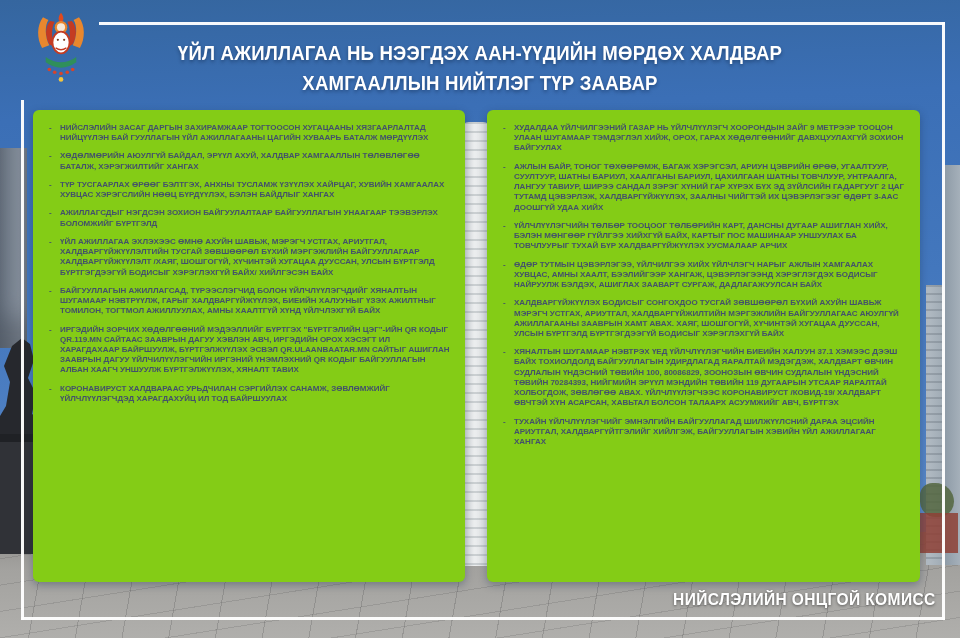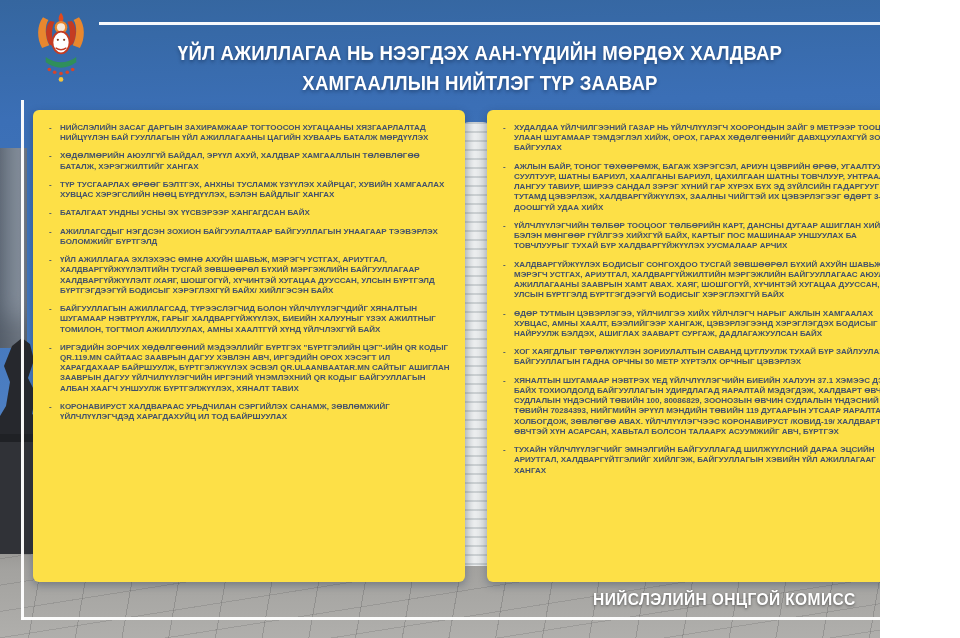--- a/index.html
+++ b/index.html
@@ -1,18 +1,18 @@
 <!DOCTYPE html>
 <html><head>
 <meta charset="utf-8">
 <style>
   html,body{margin:0;padding:0;}
   body{width:960px;height:638px;position:relative;overflow:hidden;
        font-family:"Liberation Sans","DejaVu Sans",sans-serif;}
-  .stage{position:absolute;inset:0;width:880px;height:638px;overflow:hidden;}
+  .stage{position:absolute;inset:0;width:960px;height:638px;overflow:hidden;}
 
   
   .sky{position:absolute;inset:0;
        background:linear-gradient(178deg,#35669f 0%,#3b6fb6 18%,#4377bd 45%,#5585c6 75%,#6f97cd 100%);}
   .pavement{position:absolute;left:0;right:0;top:532px;height:106px;
        background:
          repeating-linear-gradient(100deg,rgba(50,50,52,.20) 0 1px,transparent 1px 46px),
          repeating-linear-gradient(171deg,rgba(50,50,52,.14) 0 1px,transparent 1px 26px),
          linear-gradient(180deg,#8e8d8a 0%,#a3a29f 35%,#b0afac 100%);}
   .building-left{position:absolute;left:0;top:148px;width:27px;height:200px;
@@ -42,21 +42,21 @@
   .fr-left{left:21px;top:100px;width:3px;height:520px;}
 
   
   .emblem{position:absolute;left:34px;top:11px;width:54px;height:72px;}
   .title{position:absolute;left:0;top:38px;width:960px;text-align:center;color:#ffffff;
          font-weight:bold;font-size:20px;line-height:30px;letter-spacing:.2px;
          transform:scaleX(.93);transform-origin:center;
          text-shadow:0 2px 4px rgba(10,30,60,.45);}
 
   
-  .panel{position:absolute;top:110px;height:472px;background:#fde047;border-radius:6px;
+  .panel{position:absolute;top:110px;height:472px;background:#84cc16;border-radius:6px;
          box-shadow:0 3px 8px rgba(20,40,70,.35);overflow:hidden;
          padding:13px 15px 10px 15px;box-sizing:border-box;}
   .panel.left{left:33px;width:432px;}
   .panel.right{left:487px;width:433px;}
   ul.instructions{list-style:none;margin:0;padding:0;}
   ul.instructions .item{position:relative;padding-left:12px;margin-bottom:8px;
          color:#43516b;font-weight:bold;font-size:8px;line-height:1.28;
          letter-spacing:0;overflow-wrap:break-word;}
   ul.instructions .item::before{content:"-";position:absolute;left:1px;top:0;}
 
@@ -117,36 +117,34 @@
   <div class="title">
     <div>ҮЙЛ АЖИЛЛАГАА НЬ НЭЭГДЭХ ААН-ҮҮДИЙН МӨРДӨХ ХАЛДВАР</div>
     <div>ХАМГААЛЛЫН НИЙТЛЭГ ТҮР ЗААВАР</div>
   </div>
 
   <div class="panel left">
     <ul class="instructions">
         <li class="item">НИЙСЛЭЛИЙН ЗАСАГ ДАРГЫН ЗАХИРАМЖААР ТОГТООСОН ХУГАЦААНЫ ХЯЗГААРЛАЛТАД НИЙЦҮҮЛЭН БАЙ ГУУЛЛАГЫН ҮЙЛ АЖИЛЛАГААНЫ ЦАГИЙН ХУВААРЬ БАТАЛЖ МӨРДҮҮЛЭХ</li>
         <li class="item">ХӨДӨЛМӨРИЙН АЮУЛГҮЙ БАЙДАЛ, ЭРҮҮЛ АХУЙ, ХАЛДВАР ХАМГААЛЛЫН ТӨЛӨВЛӨГӨӨ БАТАЛЖ, ХЭРЭГЖИЛТИЙГ ХАНГАХ</li>
         <li class="item">ТҮР ТУСГААРЛАХ ӨРӨӨГ БЭЛТГЭХ, АНХНЫ ТУСЛАМЖ ҮЗҮҮЛЭХ ХАЙРЦАГ, ХУВИЙН ХАМГААЛАХ ХУВЦАС ХЭРЭГСЛИЙН НӨӨЦ БҮРДҮҮЛЭХ, БЭЛЭН БАЙДЛЫГ ХАНГАХ</li>
-        <li class="item">БАТАЛГААТ УНДНЫ УСНЫ ЭХ ҮҮСВЭРЭЭР ХАНГАГДСАН БАЙХ</li>
         <li class="item">АЖИЛЛАГСДЫГ НЭГДСЭН ЗОХИОН БАЙГУУЛАЛТААР БАЙГУУЛЛАГЫН УНААГААР ТЭЭВЭРЛЭХ БОЛОМЖИЙГ БҮРТГЭЛД</li>
         <li class="item">ҮЙЛ АЖИЛЛАГАА ЭХЛЭХЭЭС ӨМНӨ АХУЙН ШАВЬЖ, МЭРЭГЧ УСТГАХ, АРИУТГАЛ, ХАЛДВАРГҮЙЖҮҮЛЭЛТИЙН ТУСГАЙ ЗӨВШӨӨРӨЛ БҮХИЙ МЭРГЭЖЛИЙН БАЙГУУЛЛАГААР ХАЛДВАРГҮЙЖҮҮЛЭЛТ /ХАЯГ, ШОШГОГҮЙ, ХҮЧИНТЭЙ ХУГАЦАА ДУУССАН, УЛСЫН БҮРТГЭЛД БҮРТГЭГДЭЭГҮЙ БОДИСЫГ ХЭРЭГЛЭХГҮЙ БАЙХ/ ХИЙЛГЭСЭН БАЙХ</li>
         <li class="item">БАЙГУУЛЛАГЫН АЖИЛЛАГСАД, ТҮРЭЭСЛЭГЧИД БОЛОН ҮЙЛЧЛҮҮЛЭГЧДИЙГ ХЯНАЛТЫН ШУГАМААР НЭВТРҮҮЛЖ, ГАРЫГ ХАЛДВАРГҮЙЖҮҮЛЭХ, БИЕИЙН ХАЛУУНЫГ ҮЗЭХ АЖИЛТНЫГ ТОМИЛОН, ТОГТМОЛ АЖИЛЛУУЛАХ, АМНЫ ХААЛТГҮЙ ХҮНД ҮЙЛЧЛЭХГҮЙ БАЙХ</li>
         <li class="item">ИРГЭДИЙН ЗОРЧИХ ХӨДӨЛГӨӨНИЙ МЭДЭЭЛЛИЙГ БҮРТГЭХ "БҮРТГЭЛИЙН ЦЭГ"-ИЙН QR КОДЫГ QR.119.MN САЙТААС ЗААВРЫН ДАГУУ ХЭВЛЭН АВЧ, ИРГЭДИЙН ОРОХ ХЭСЭГТ ИЛ ХАРАГДАХААР БАЙРШУУЛЖ, БҮРТГЭЛЖҮҮЛЭХ ЭСВЭЛ QR.ULAANBAATAR.MN САЙТЫГ АШИГЛАН ЗААВРЫН ДАГУУ ҮЙЛЧИЛҮҮЛЭГЧИЙН ИРГЭНИЙ ҮНЭМЛЭХНИЙ QR КОДЫГ БАЙГУУЛЛАГЫН АЛБАН ХААГЧ УНШУУЛЖ БҮРТГЭЛЖҮҮЛЭХ, ХЯНАЛТ ТАВИХ</li>
         <li class="item">КОРОНАВИРУСТ ХАЛДВАРААС УРЬДЧИЛАН СЭРГИЙЛЭХ САНАМЖ, ЗӨВЛӨМЖИЙГ ҮЙЛЧЛҮҮЛЭГЧДЭД ХАРАГДАХУЙЦ ИЛ ТОД БАЙРШУУЛАХ</li>
       </ul>
   </div>
   <div class="panel right">
     <ul class="instructions">
         <li class="item">ХУДАЛДАА ҮЙЛЧИЛГЭЭНИЙ ГАЗАР НЬ ҮЙЛЧЛҮҮЛЭГЧ ХООРОНДЫН ЗАЙГ 9 МЕТРЭЭР ТООЦОН УЛААН ШУГАМААР ТЭМДЭГЛЭЛ ХИЙЖ, ОРОХ, ГАРАХ ХӨДӨЛГӨӨНИЙГ ДАВХЦУУЛАХГҮЙ ЗОХИОН БАЙГУУЛАХ</li>
         <li class="item">АЖЛЫН БАЙР, ТОНОГ ТӨХӨӨРӨМЖ, БАГАЖ ХЭРЭГСЭЛ, АРИУН ЦЭВРИЙН ӨРӨӨ, УГААЛТУУР, СУУЛТУУР, ШАТНЫ БАРИУЛ, ХААЛГАНЫ БАРИУЛ, ЦАХИЛГААН ШАТНЫ ТОВЧЛУУР, УНТРААЛГА, ЛАНГУУ ТАВИУР, ШИРЭЭ САНДАЛ ЗЭРЭГ ХҮНИЙ ГАР ХҮРЭХ БҮХ ЭД ЗҮЙЛСИЙН ГАДАРГУУГ 2 ЦАГ ТУТАМД ЦЭВЭРЛЭЖ, ХАЛДВАРГҮЙЖҮҮЛЭХ, ЗААЛНЫ ЧИЙГТЭЙ ИХ ЦЭВЭРЛЭГЭЭГ ӨДӨРТ 3-ААС ДООШГҮЙ УДАА ХИЙХ</li>
         <li class="item">ҮЙЛЧЛҮҮЛЭГЧИЙН ТӨЛБӨР ТООЦООГ ТӨЛБӨРИЙН КАРТ, ДАНСНЫ ДУГААР АШИГЛАН ХИЙХ, БЭЛЭН МӨНГӨӨР ГҮЙЛГЭЭ ХИЙХГҮЙ БАЙХ, КАРТЫГ ПОС МАШИНААР УНШУУЛАХ БА ТОВЧЛУУРЫГ ТУХАЙ БҮР ХАЛДВАРГҮЙЖҮҮЛЭХ УУСМАЛААР АРЧИХ</li>
+        <li class="item">ӨДӨР ТУТМЫН ЦЭВЭРЛЭГЭЭ, ҮЙЛЧИЛГЭЭ ХИЙХ ҮЙЛЧЛЭГЧ НАРЫГ АЖЛЫН ХАМГААЛАХ ХУВЦАС, АМНЫ ХААЛТ, БЭЭЛИЙГЭЭР ХАНГАЖ, ЦЭВЭРЛЭГЭЭНД ХЭРЭГЛЭГДЭХ БОДИСЫГ НАЙРУУЛЖ БЭЛДЭХ, АШИГЛАХ ЗААВАРТ СУРГАЖ, ДАДЛАГАЖУУЛСАН БАЙХ</li>
         <li class="item">ХАЛДВАРГҮЙЖҮҮЛЭХ БОДИСЫГ СОНГОХДОО ТУСГАЙ ЗӨВШӨӨРӨЛ БҮХИЙ АХУЙН ШАВЬЖ МЭРЭГЧ УСТГАХ, АРИУТГАЛ, ХАЛДВАРГҮЙЖИЛТИЙН МЭРГЭЖЛИЙН БАЙГУУЛЛАГААС АЮУЛГҮЙ АЖИЛЛАГААНЫ ЗААВРЫН ХАМТ АВАХ. ХАЯГ, ШОШГОГҮЙ, ХҮЧИНТЭЙ ХУГАЦАА ДУУССАН, УЛСЫН БҮРТГЭЛД БҮРТГЭГДЭЭГҮЙ БОДИСЫГ ХЭРЭГЛЭХГҮЙ БАЙХ</li>
-        <li class="item">ӨДӨР ТУТМЫН ЦЭВЭРЛЭГЭЭ, ҮЙЛЧИЛГЭЭ ХИЙХ ҮЙЛЧЛЭГЧ НАРЫГ АЖЛЫН ХАМГААЛАХ ХУВЦАС, АМНЫ ХААЛТ, БЭЭЛИЙГЭЭР ХАНГАЖ, ЦЭВЭРЛЭГЭЭНД ХЭРЭГЛЭГДЭХ БОДИСЫГ НАЙРУУЛЖ БЭЛДЭХ, АШИГЛАХ ЗААВАРТ СУРГАЖ, ДАДЛАГАЖУУЛСАН БАЙХ</li>
-        <li class="item">ХОГ ХАЯГДЛЫГ ТӨРӨЛЖҮҮЛЭН ЗОРИУЛАЛТЫН САВАНД ЦУГЛУУЛЖ ТУХАЙ БҮР ЗАЙЛУУЛАХ, БАЙГУУЛЛАГЫН ГАДНА ОРЧНЫ 50 МЕТР ХҮРТЭЛХ ОРЧНЫГ ЦЭВЭРЛЭХ</li>
         <li class="item">ХЯНАЛТЫН ШУГАМААР НЭВТРЭХ ҮЕД ҮЙЛЧЛҮҮЛЭГЧИЙН БИЕИЙН ХАЛУУН 37.1 ХЭМЭЭС ДЭЭШ БАЙХ ТОХИОЛДОЛД БАЙГУУЛЛАГЫН УДИРДЛАГАД ЯАРАЛТАЙ МЭДЭГДЭЖ, ХАЛДВАРТ ӨВЧИН СУДЛАЛЫН ҮНДЭСНИЙ ТӨВИЙН 100, 80086829, ЗООНОЗЫН ӨВЧИН СУДЛАЛЫН ҮНДЭСНИЙ ТӨВИЙН 70284393, НИЙГМИЙН ЭРҮҮЛ МЭНДИЙН ТӨВИЙН 119 ДУГААРЫН УТСААР ЯАРАЛТАЙ ХОЛБОГДОЖ, ЗӨВЛӨГӨӨ АВАХ. ҮЙЛЧЛҮҮЛЭГЧЭЭС КОРОНАВИРУСТ /КОВИД-19/ ХАЛДВАРТ ӨВЧТЭЙ ХҮН АСАРСАН, ХАВЬТАЛ БОЛСОН ТАЛААРХ АСУУМЖИЙГ АВЧ, БҮРТГЭХ</li>
         <li class="item">ТУХАЙН ҮЙЛЧЛҮҮЛЭГЧИЙГ ЭМНЭЛГИЙН БАЙГУУЛЛАГАД ШИЛЖҮҮЛСНИЙ ДАРАА ЭЦСИЙН АРИУТГАЛ, ХАЛДВАРГҮЙТГЭЛИЙГ ХИЙЛГЭЖ, БАЙГУУЛЛАГЫН ХЭВИЙН ҮЙЛ АЖИЛЛАГААГ ХАНГАХ</li>
       </ul>
   </div>
 
   <div class="footer">НИЙСЛЭЛИЙН ОНЦГОЙ КОМИСС</div>
 
 </div>
 
 </body></html>

